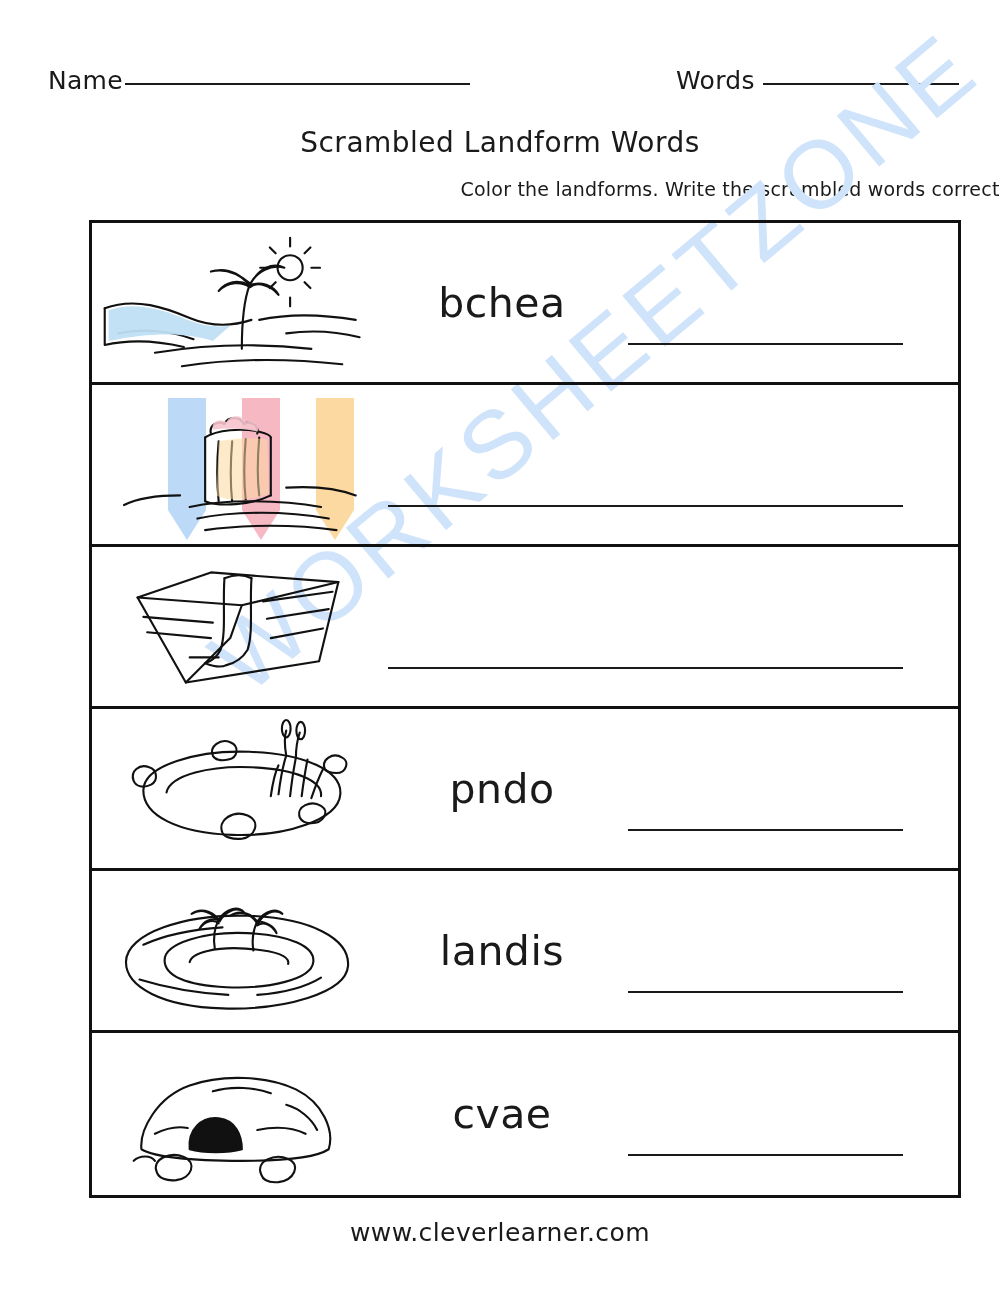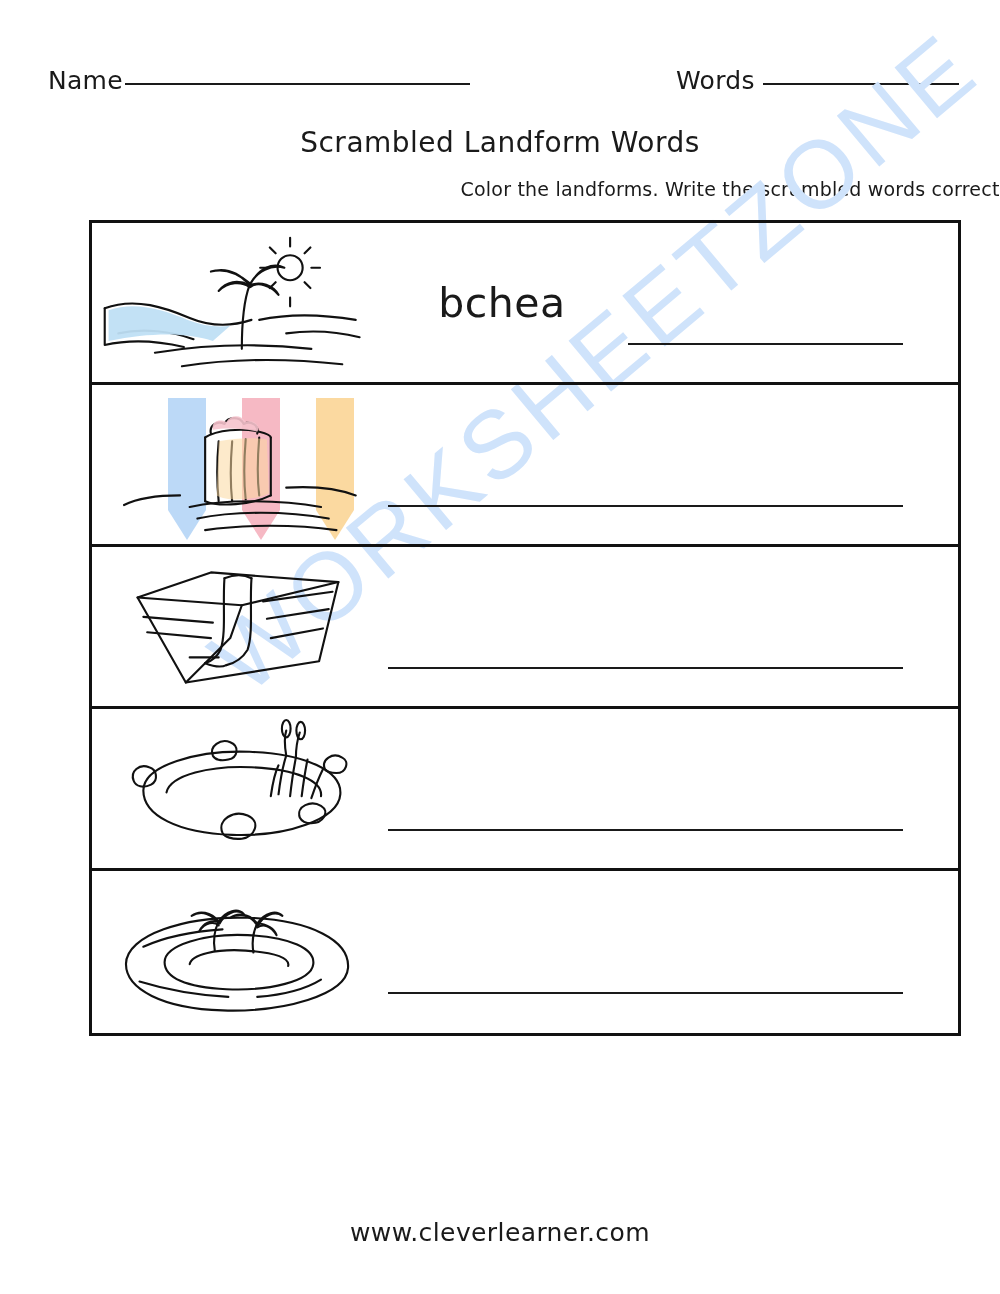--- a/index.html
+++ b/index.html
@@ -295,20 +295,21 @@
           <ellipse cx="196" cy="18" rx="4.5" ry="9"></ellipse>
           <ellipse cx="211" cy="20" rx="4.5" ry="9"></ellipse>
           <path d="M188 86 C190 70 192 58 196 46"></path>
           <path d="M200 88 C202 70 204 58 206 48"></path>
           <path d="M212 88 C214 72 216 60 218 50"></path>
           <path d="M180 88 C182 74 184 64 188 56"></path>
           <path d="M222 90 C226 78 230 68 234 60"></path>
         </g>
       </svg>
     </div>
+    <div class="word">pndo</div>
     <div class="answer">
       <div class="answer-line"></div>
     </div>
   </div>
 
   <div class="row">
     <div class="pic">
       <svg viewBox="0 0 290 160" width="280" height="155">
         <g fill="none" stroke="#111" stroke-width="2.2" stroke-linecap="round" stroke-linejoin="round">
 
@@ -326,21 +327,47 @@
           <path d="M166 50 C158 40 146 38 138 44 C148 38 160 42 166 52"></path>
           <path d="M166 50 C174 38 186 36 192 42 C184 36 172 42 167 52"></path>
           <path d="M166 50 C176 50 184 56 186 62 C180 52 172 50 166 54"></path>
 
           <path d="M44 110 C70 118 102 124 136 126"></path>
           <path d="M232 108 C216 118 190 124 166 126"></path>
           <path d="M48 74 C70 64 100 58 130 56"></path>
         </g>
       </svg>
     </div>
-    <div class="answer">
-      <div class="answer-line"></div>
-    </div>
-  </div>
-
+    <div class="word">landis</div>
+    <div class="answer">
+      <div class="answer-line"></div>
+    </div>
+  </div>
+
+  <div class="row">
+    <div class="pic">
+      <svg viewBox="0 0 290 160" width="280" height="155">
+        <g fill="none" stroke="#111" stroke-width="2.2" stroke-linecap="round" stroke-linejoin="round">
+
+          <path d="M46 116 C44 96 62 62 96 50 C130 38 176 40 206 54 C234 68 246 96 240 116 C228 124 196 128 150 128 C100 128 60 124 46 116 Z"></path>
+
+          <path d="M96 116 C94 96 108 82 126 84 C144 86 150 102 150 116 C136 120 110 120 96 116 Z" fill="#111" stroke="#111"></path>
+
+          <path d="M60 100 C72 94 84 92 94 94"></path>
+          <path d="M166 96 C186 92 204 94 216 100"></path>
+          <path d="M120 56 C140 50 164 52 180 58"></path>
+          <path d="M196 70 C210 74 222 84 228 96"></path>
+
+          <path d="M62 140 C56 126 76 118 90 124 C104 130 98 146 82 148 C72 149 64 146 62 140 Z"></path>
+          <path d="M170 142 C164 128 184 120 198 126 C212 132 204 148 188 150 C178 151 172 148 170 142 Z"></path>
+          <path d="M38 128 C44 122 56 122 60 128"></path>
+        </g>
+      </svg>
+    </div>
+    <div class="word">cvae</div>
+    <div class="answer">
+      <div class="answer-line"></div>
+    </div>
+  </div>
 
 </div>
 
 <div class="footer">www.cleverlearner.com</div>
 
 </body></html>

